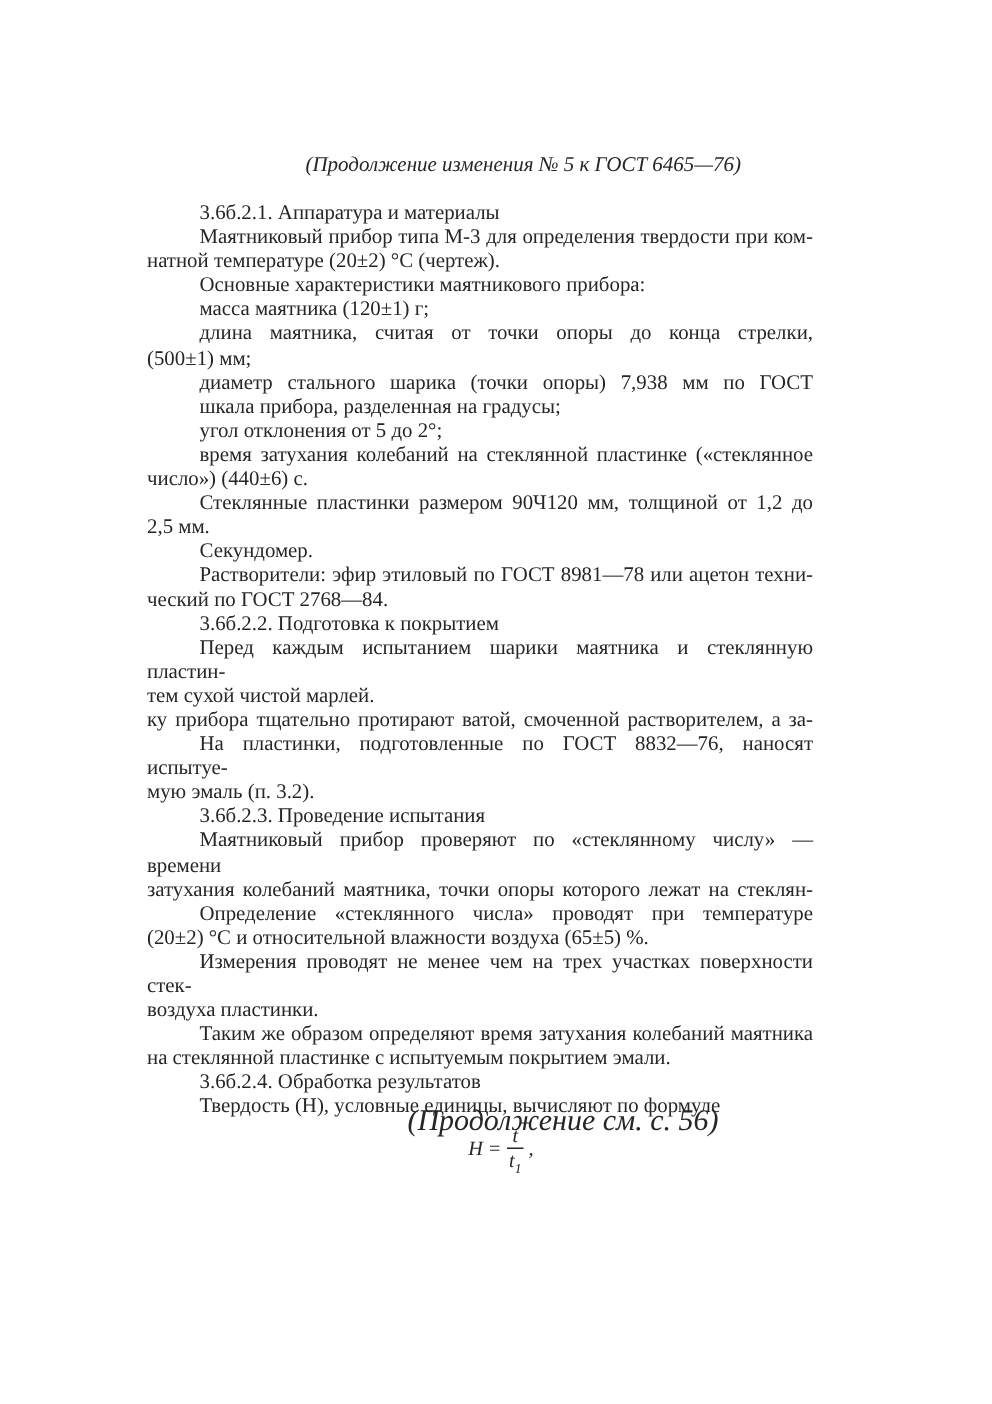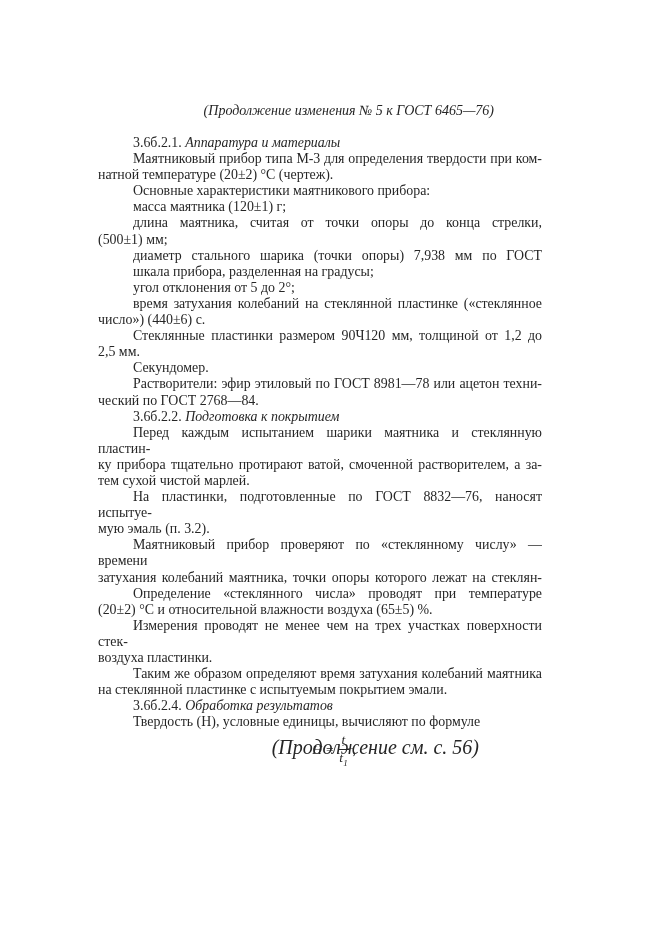--- a/index.html
+++ b/index.html
@@ -30,21 +30,21 @@
   .line {
     font-size: 13.9px;
     line-height: 16.1px;
     text-align: justify;
     text-align-last: justify;
     white-space: normal;
   }
   .line.first { text-indent: 35px; }
   .line.last { text-align-last: left; }
   .heading .h-num { font-style: normal; }
-  .heading .h-title { font-style: italic; }
+  .heading .h-title { }
   .formula {
     margin-top: 3px;
     padding-left: 28px;
     text-align: center;
     font-style: italic;
     font-size: 13.5px;
     color: #262626;
   }
   .formula .f-var { margin-right: 4px; }
   .formula .f-eq { font-style: normal; margin-right: 4px; }
@@ -92,24 +92,25 @@
       <div class="line first last">угол отклонения от 5 до 2°;</div>
       <div class="line first">время затухания колебаний на стеклянной пластинке («стеклянное</div>
       <div class="line last">число») (440±6) с.</div>
       <div class="line first">Стеклянные пластинки размером 90Ч120 мм, толщиной от 1,2 до</div>
       <div class="line last">2,5 мм.</div>
       <div class="line first last">Секундомер.</div>
       <div class="line first">Растворители: эфир этиловый по ГОСТ 8981—78 или ацетон техни-</div>
       <div class="line last">ческий по ГОСТ 2768—84.</div>
       <div class="line first last heading"><span class="h-num">3.6б.2.2. </span><span class="h-title">Подготовка к покрытием</span></div>
       <div class="line first">Перед каждым испытанием шарики маятника и стеклянную пластин-</div>
+      <div class="line last">тем сухой чистой марлей.</div>
       <div class="line">ку прибора тщательно протирают ватой, смоченной растворителем, а за-</div>
-      <div class="line last">тем сухой чистой марлей.</div>
       <div class="line first">На пластинки, подготовленные по ГОСТ 8832—76, наносят испытуе-</div>
       <div class="line last">мую эмаль (п. 3.2).</div>
+      <div class="line first last heading"><span class="h-num">3.6б.2.3. </span><span class="h-title">Проведение испытания</span></div>
       <div class="line first">Маятниковый прибор проверяют по «стеклянному числу» — времени</div>
       <div class="line">затухания колебаний маятника, точки опоры которого лежат на стеклян-</div>
       <div class="line first">Определение «стеклянного числа» проводят при температуре</div>
       <div class="line last">(20±2) °С и относительной влажности воздуха (65±5) %.</div>
       <div class="line first">Измерения проводят не менее чем на трех участках поверхности стек-</div>
       <div class="line last">воздуха пластинки.</div>
       <div class="line first">Таким же образом определяют время затухания колебаний маятника</div>
       <div class="line last">на стеклянной пластинке с испытуемым покрытием эмали.</div>
       <div class="line first last heading"><span class="h-num">3.6б.2.4. </span><span class="h-title">Обработка результатов</span></div>
       <div class="line first last">Твердость (Н), условные единицы, вычисляют по формуле</div>

